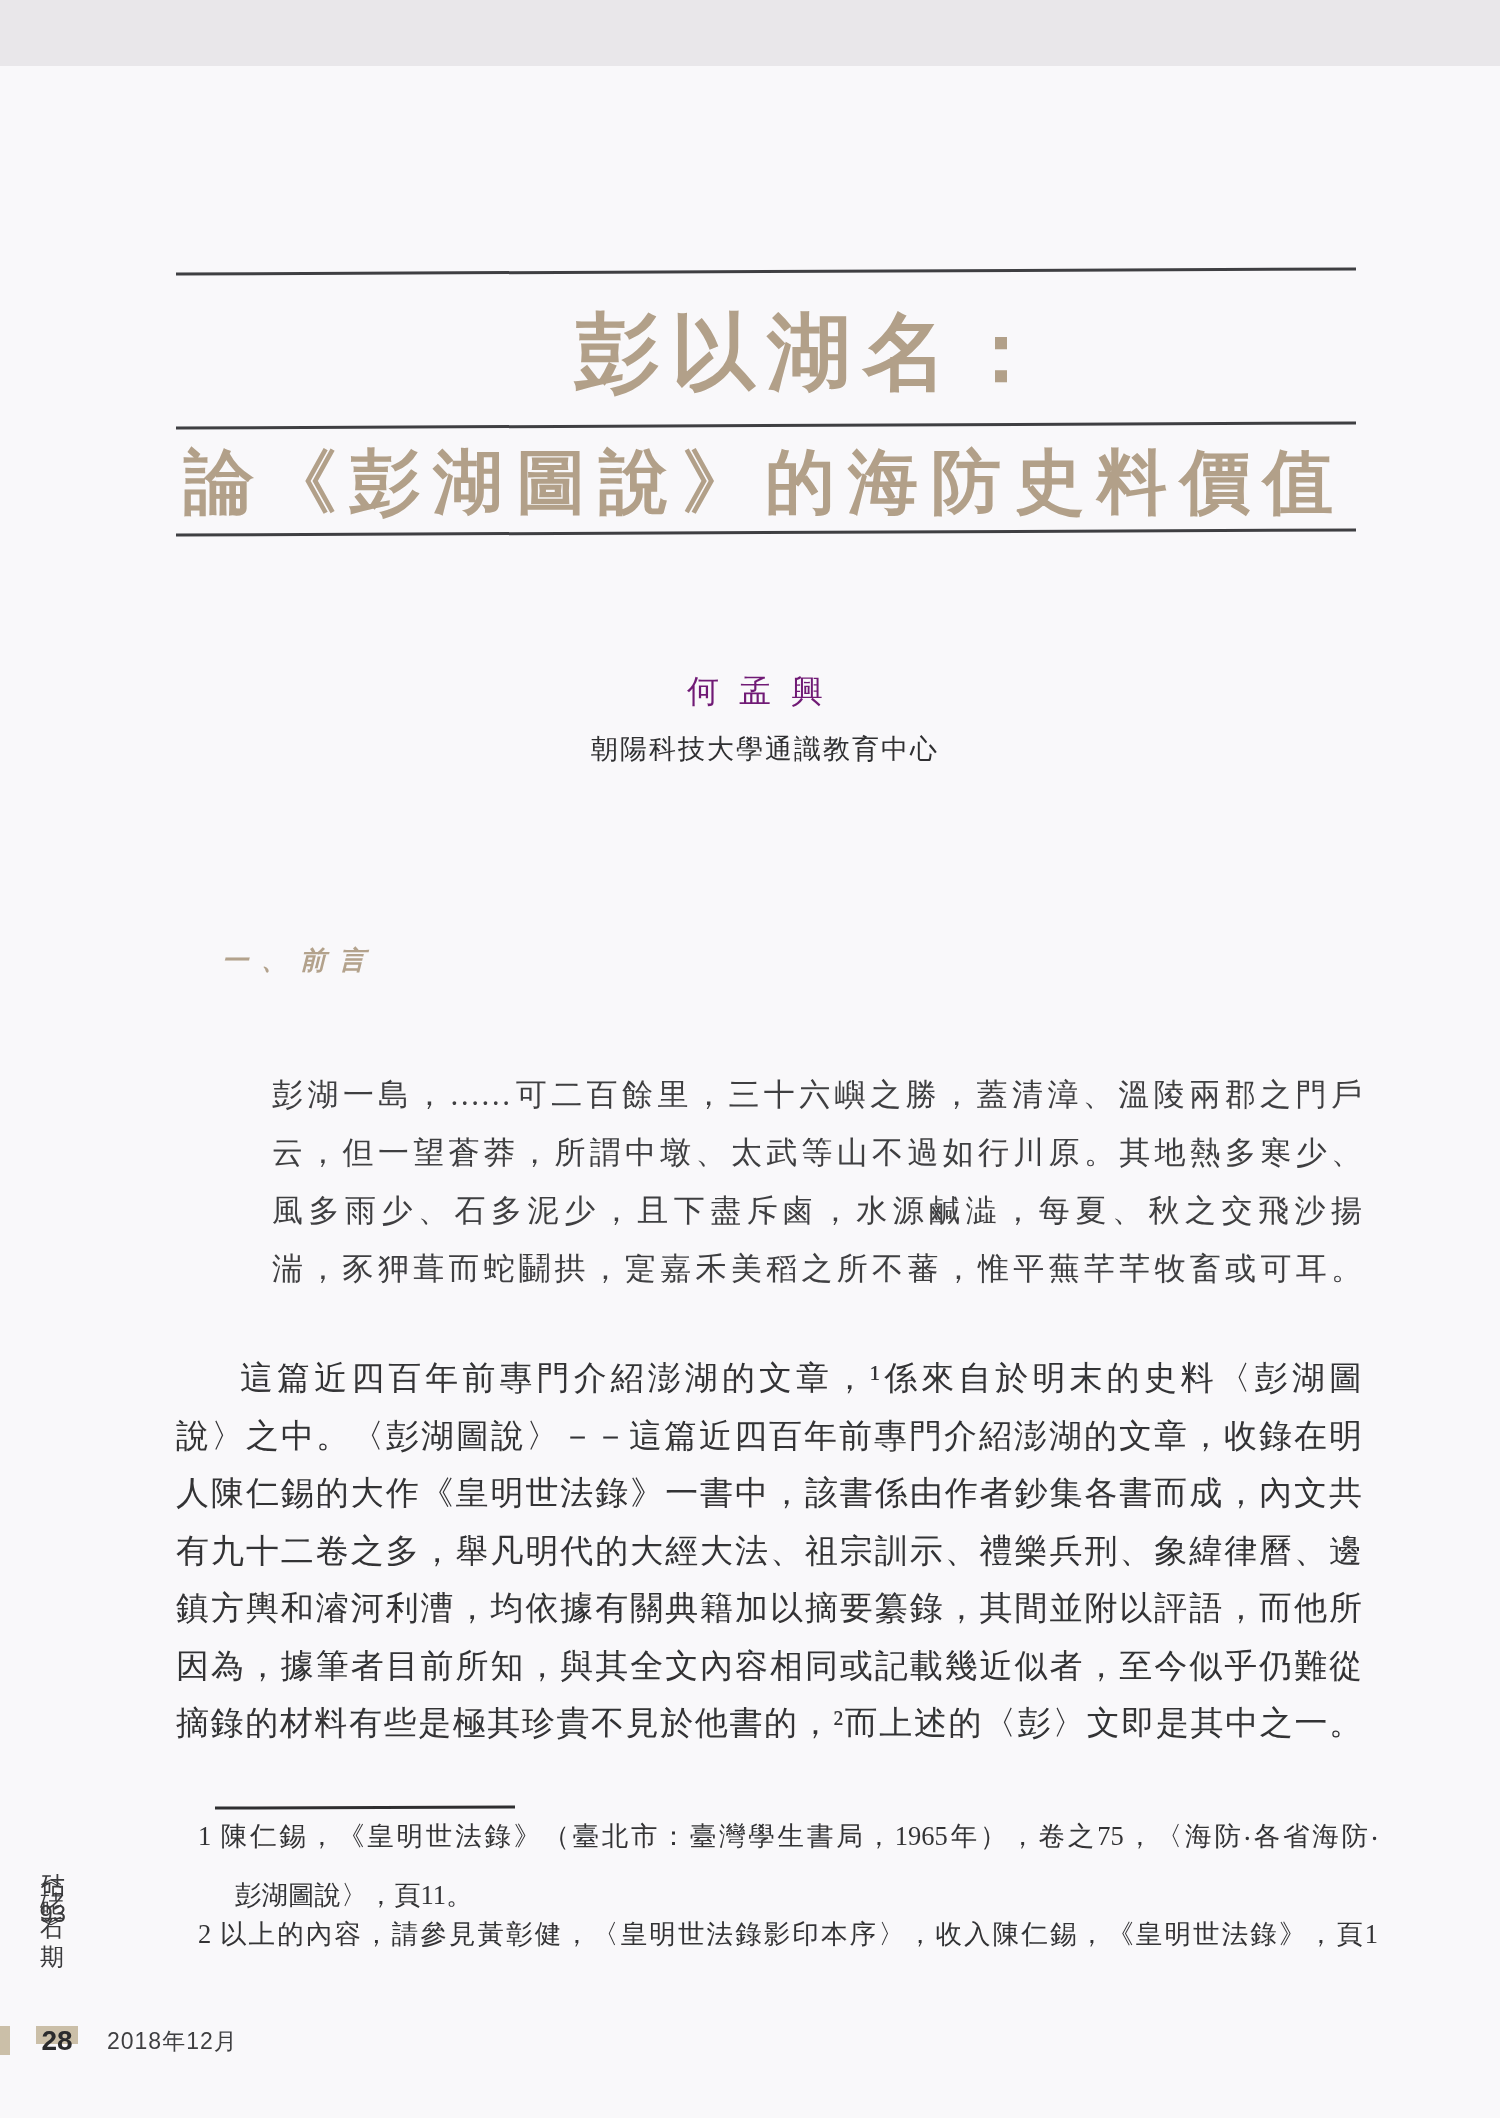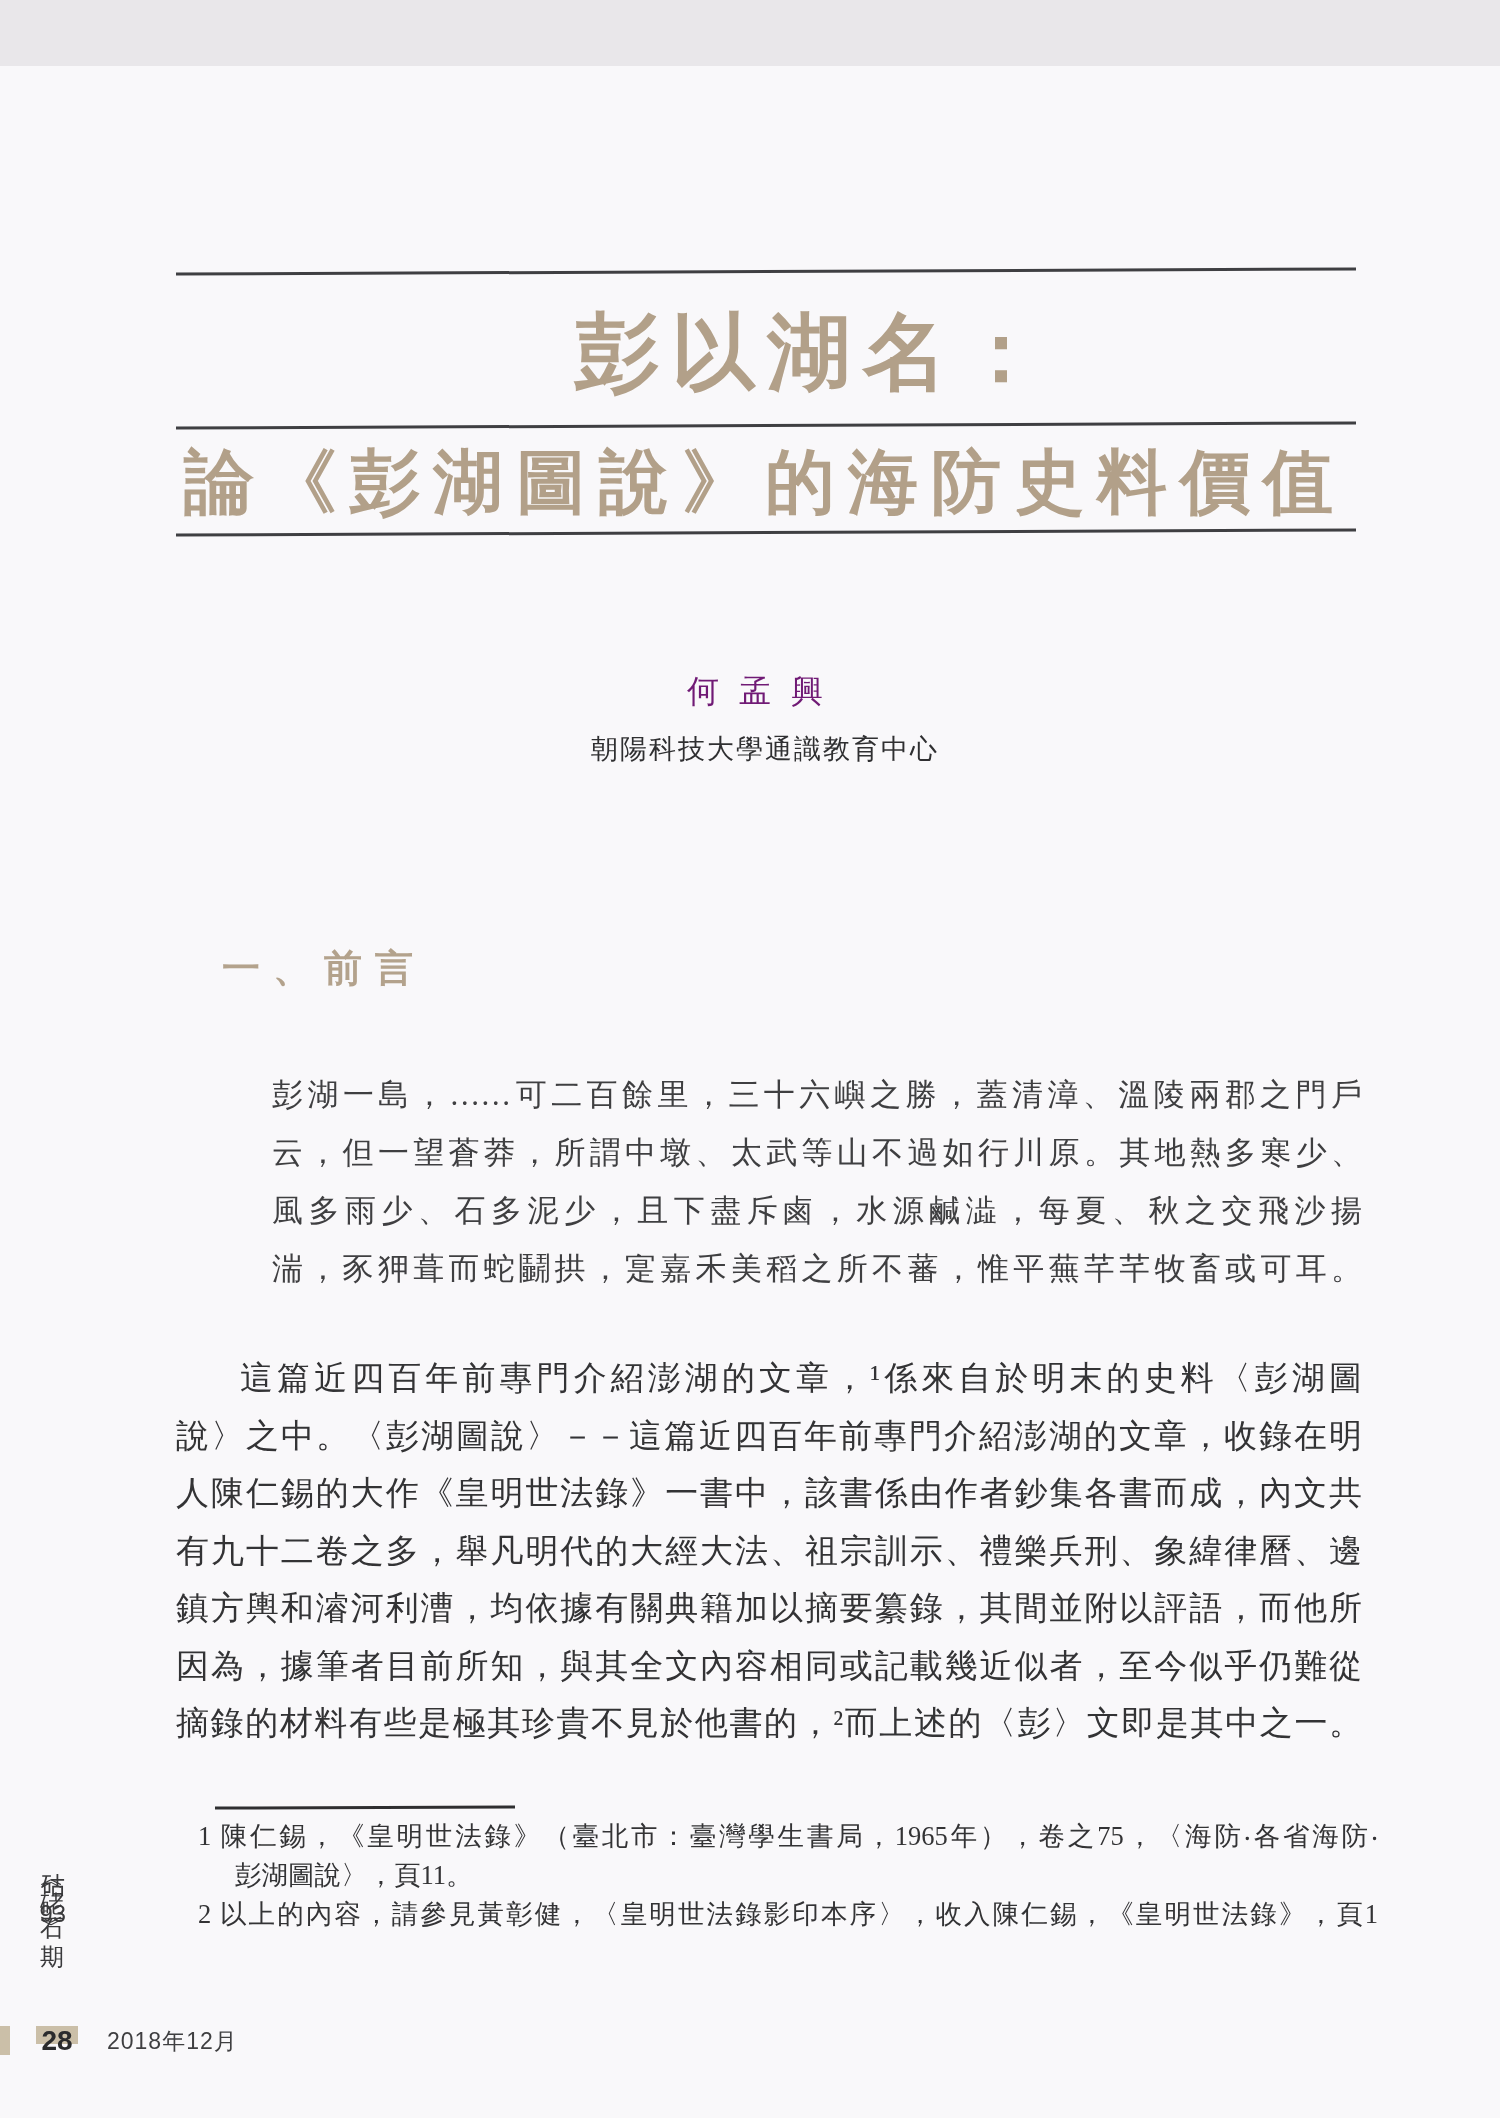--- a/index.html
+++ b/index.html
@@ -39,22 +39,23 @@
     text-align: center; font-size: 32px; letter-spacing: 20px;
     color: #701a75;
   }
   .affiliation {
     position: absolute; left: 175px; width: 1180px; top: 731px;
     text-align: center; font-size: 27px; letter-spacing: 2px;
     color: #2f2f31;
   }
   .section-heading {
     position: absolute; left: 222px; top: 943px;
-    font-size: 38px; font-weight: 700; letter-spacing: 13px;
+    font-size: 26px; font-weight: 700; letter-spacing: 13px;
     color: var(--heading-accent, #b3a28c);
+    font-style: italic;
   }
 
   .quote-block {
     position: absolute; left: 272px; top: 1066px; width: 1090px;
     font-size: 31px; color: #3f3f41;
   }
   .quote-block .line { height: 58px; line-height: 58px; }
 
   .body-block {
     position: absolute; left: 176px; top: 1350px; width: 1186px;
@@ -73,21 +74,21 @@
 
   .footnote-rule {
     position: absolute; left: 215px; top: 1806px; width: 300px; height: 3px;
     background: #2f2f31; transform: rotate(-0.2deg);
   }
   .footnotes {
     position: absolute; left: 198px; top: 1817px; width: 1180px;
     font-size: 26.5px; color: #333335;
   }
   .footnotes .line { height: 39px; line-height: 39px; }
-  .footnotes .line.hang { padding-left: 37px; }
+  .footnotes .line.hang { padding-left: 37px; margin-top: 20px; }
 
   .journal-spine {
     position: absolute; left: 36px; top: 1872px; height: 160px;
     writing-mode: vertical-rl; text-orientation: mixed;
     font-family: "Liberation Sans", sans-serif;
     font-size: 24px; letter-spacing: 1px; color: #3a3a3c;
   }
   .journal-spine .tcy { text-combine-upright: all; }
 
   .page-strip {

